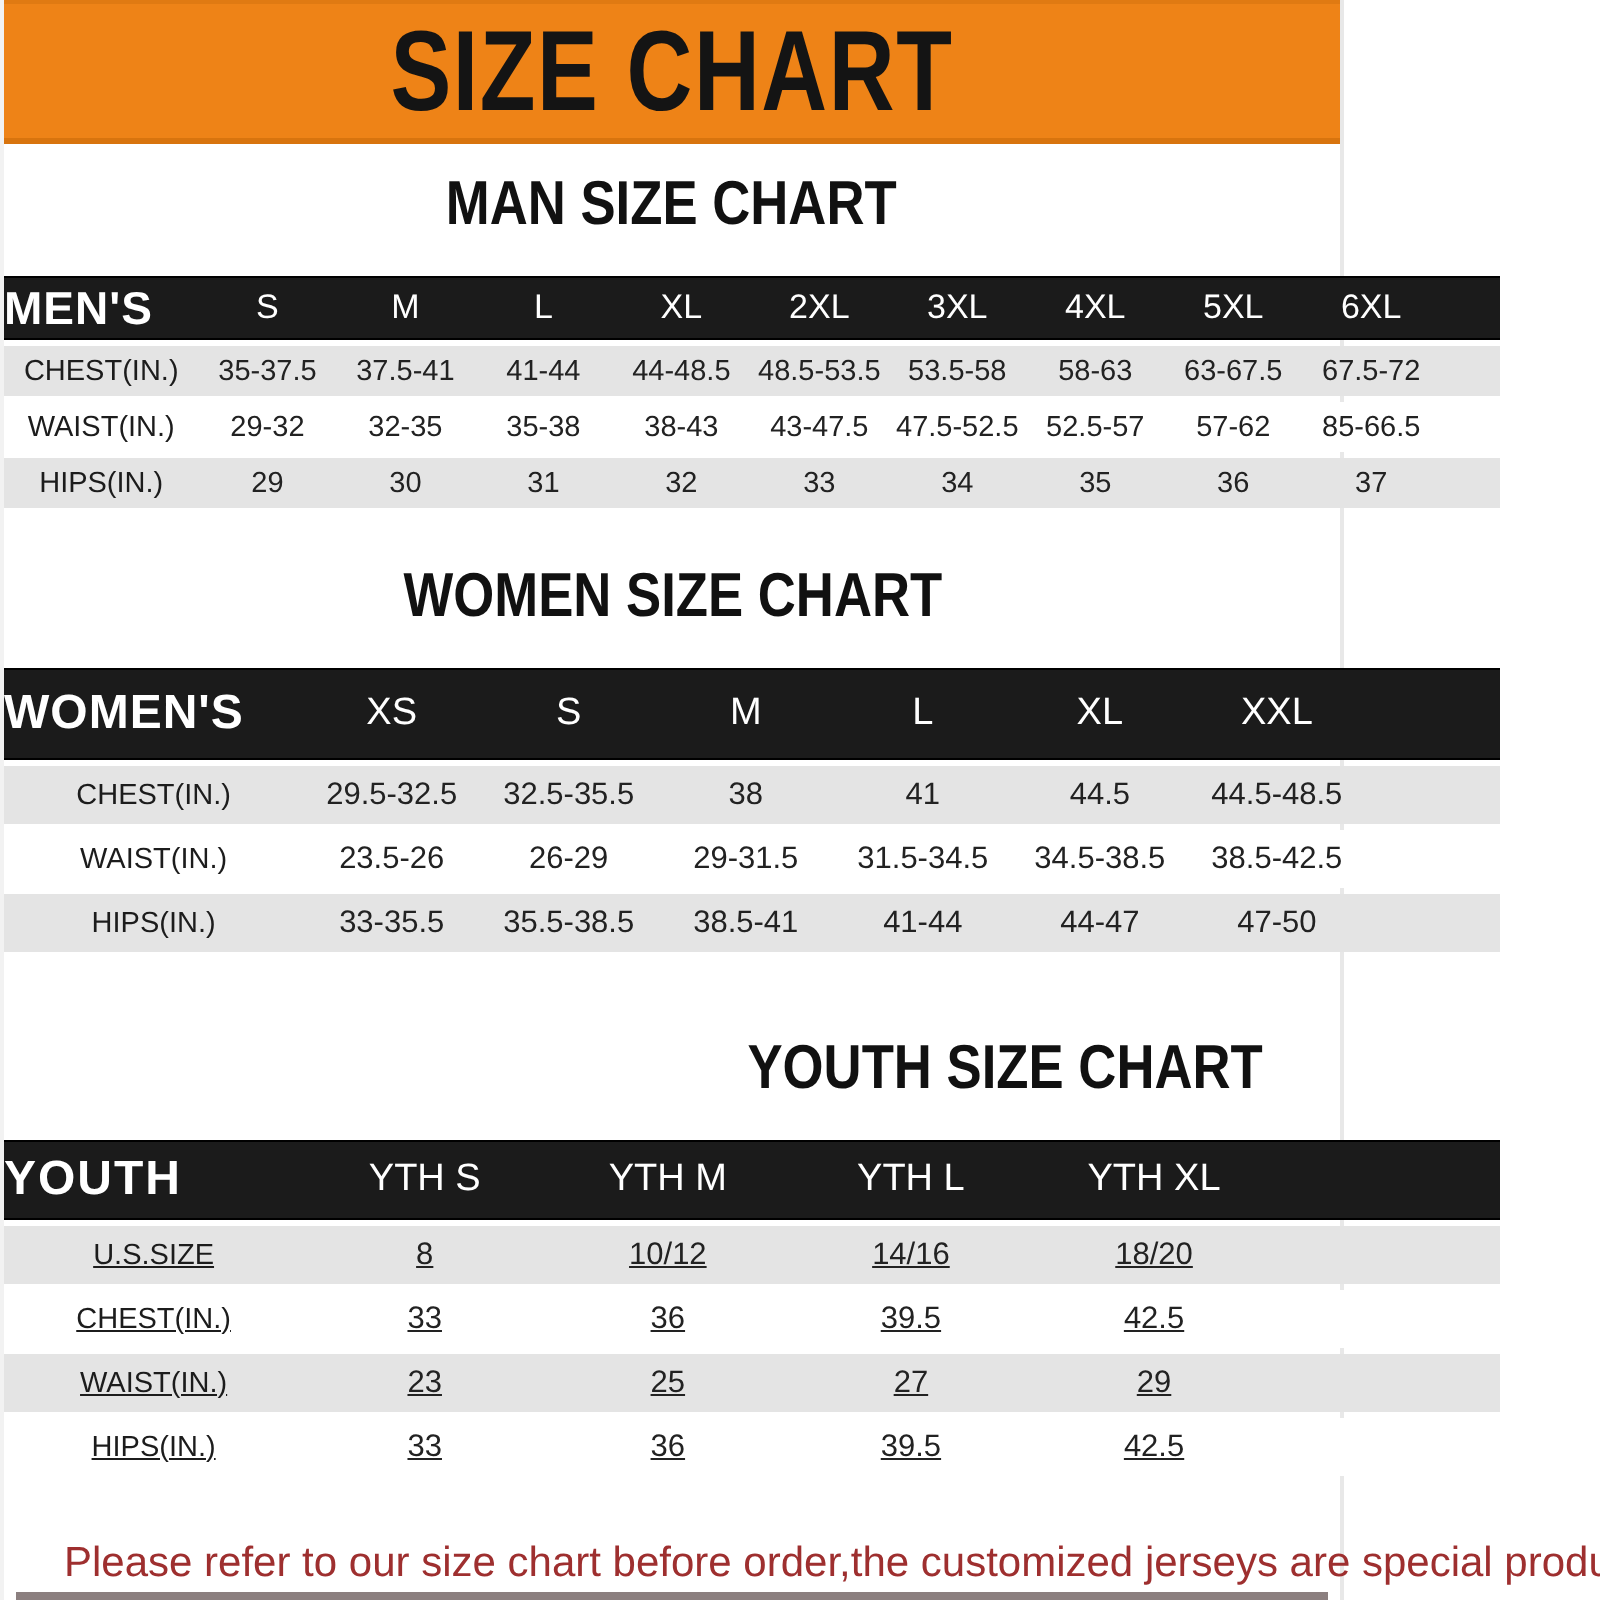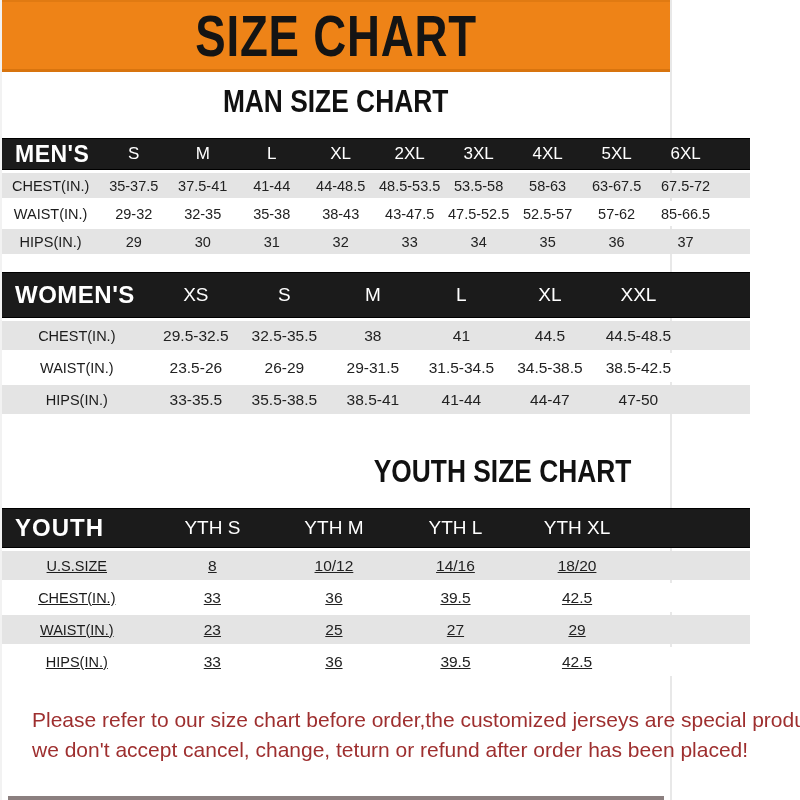--- a/index.html
+++ b/index.html
@@ -37,21 +37,21 @@
     width:748px;margin:12px auto 0 auto;
     border-collapse:separate;border-spacing:0 3px;
     table-layout:fixed;
   }
   .size-table thead th{
     background:#1b1b1b;border-top:1px solid #000;border-bottom:1px solid #000;
     color:#fff;font-weight:400;text-align:center;vertical-align:middle;
     height:30px;font-size:17px;padding:0;
   }
   .size-table thead th.h-label{
-    text-align:left;padding-left:13px;font-weight:700;font-size:23px;letter-spacing:0.5px;
+    text-align:left;font-weight:700;font-size:23px;letter-spacing:0.5px;
   }
   .size-table td{
     text-align:center;vertical-align:middle;color:#222;
     height:23px;font-size:14.5px;padding:1px 0;
   }
   .size-table tbody tr:nth-child(odd) td{background:#E4E4E4;}
   .size-table tbody tr:nth-child(even) td{background:#ffffff;}
   .size-table td.r-label{font-size:14.5px;color:#1c1c1c;}
 
   .table-women thead th{height:44px;font-size:19px;}
@@ -151,20 +151,21 @@
           <td class="r-val">33</td>
           <td class="r-val">34</td>
           <td class="r-val">35</td>
           <td class="r-val">36</td>
           <td class="r-val">37</td>
           <td></td>
         </tr>
       </tbody>
     </table>
 
+  <h2 class="section-title t2"><span>WOMEN SIZE CHART</span></h2>
   <table class="size-table table-women">
       <colgroup>
         <col style="width: 20%;">
         <col>
         <col>
         <col>
         <col>
         <col>
         <col>
         <col style="width: 9%;">

